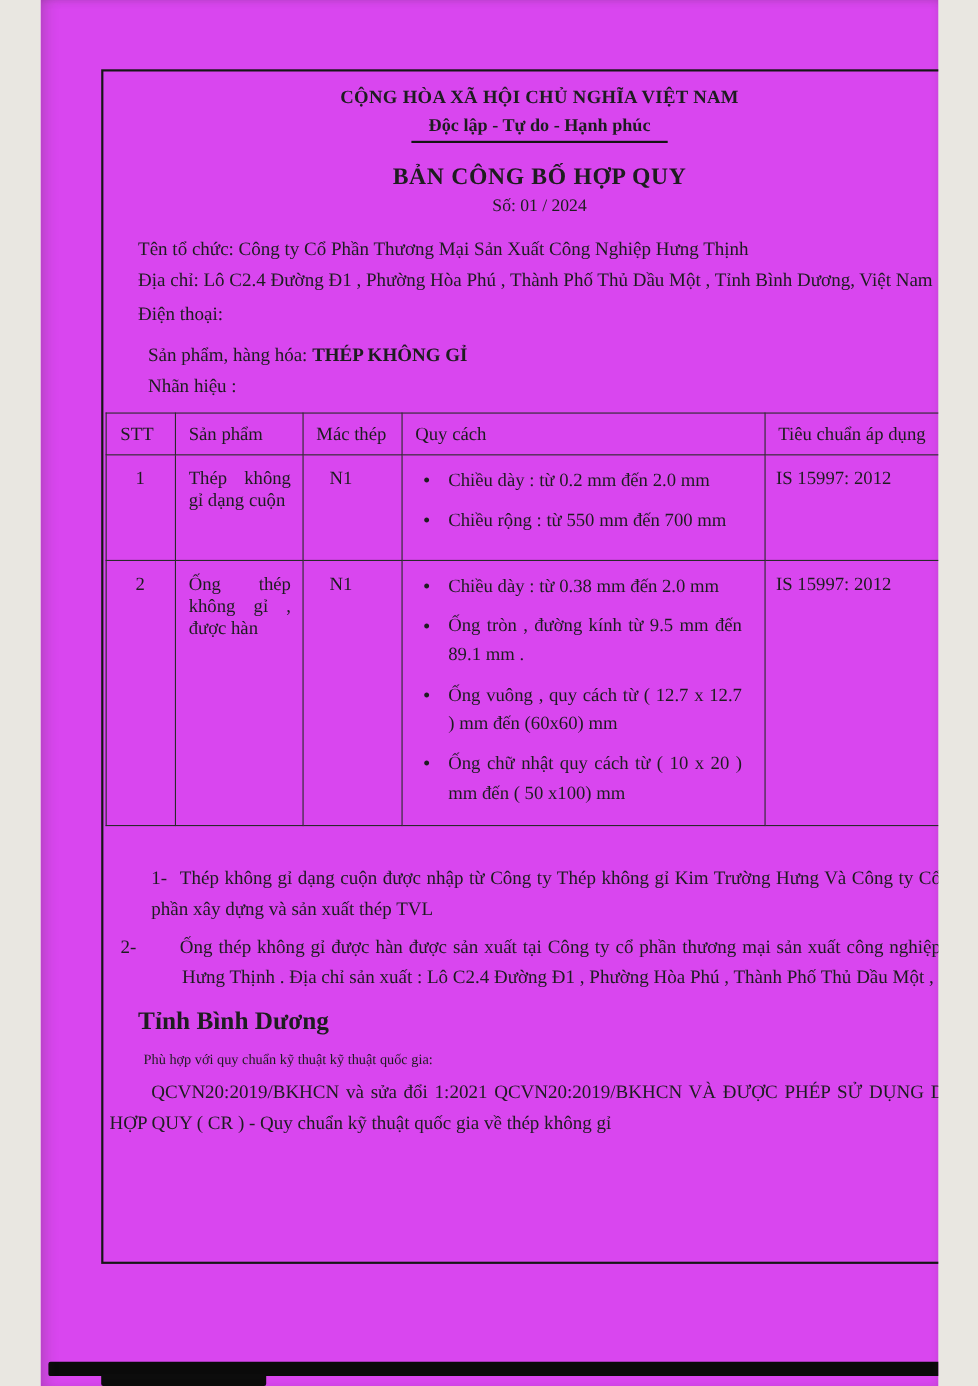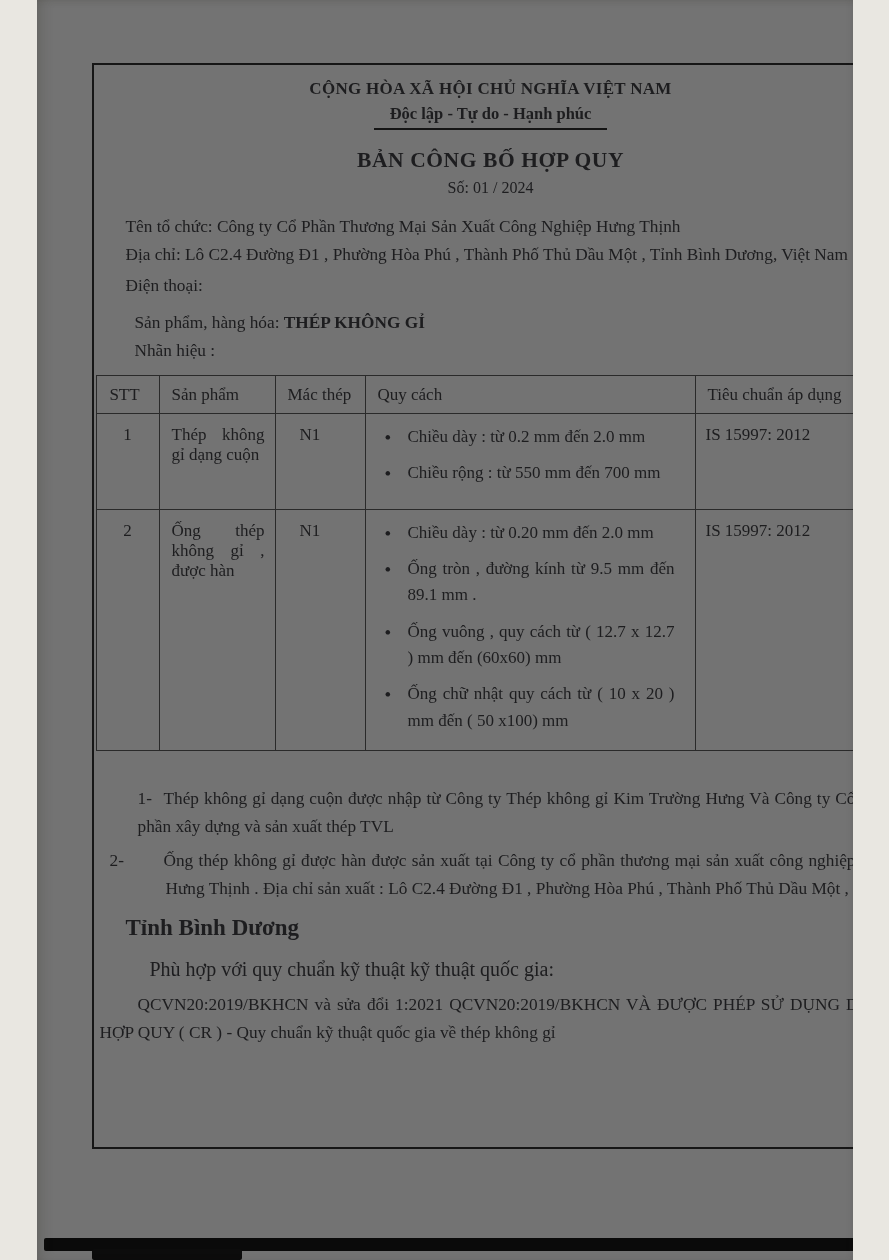--- a/index.html
+++ b/index.html
@@ -1,18 +1,18 @@
 <!DOCTYPE html>
 <html><head>
 <meta charset="utf-8">
 <style>
   html,body{margin:0;padding:0;background:#e9e7e1;}
   .page{
     position:relative;width:816px;height:1260px;margin:0 auto;
-    background:#737373;overflow:hidden;
+    background:#d946ef;overflow:hidden;
     font-family:"Liberation Serif", serif;color:#1d1d1f;
   }
   .page::after{
     content:"";position:absolute;inset:0;pointer-events:none;
     box-shadow:inset 10px 0 14px -8px rgba(60,55,45,.30), inset -5px 0 10px -7px rgba(60,55,45,.20), inset 0 6px 10px -8px rgba(60,55,45,.25);
   }
   .frame{
     position:absolute;left:55px;top:63px;width:790px;height:1086px;
     border:2px solid #161616;box-sizing:border-box;
     padding:10px 24px 0 32px;
@@ -49,21 +49,21 @@
   tr.row1{height:96px;}
   tr.row2{height:238px;}
   .bullet{position:relative;padding-left:42px;margin:0 0 10px;text-align:justify;line-height:1.55;}
   .bullet::before{content:"•";position:absolute;left:19px;top:-1px;font-size:19px;}
   
   .notes{margin-top:34px;font-size:17.3px;line-height:1.6;}
   p.note{margin:0 0 7px 12px;text-align:justify;}
   p.note .marker{display:inline-block;min-width:26px;}
   p.note2{padding-left:28px;text-indent:-28px;}
   p.province{margin:2px 0 6px 0;font-size:23px;font-weight:bold;}
-  p.conformity{margin:4px 0 6px 24px;font-size:20px;}
+  p.conformity{margin:4px 0 6px 5px;font-size:13px;}
   p.final{margin:2px 0 0 -26px;text-indent:38px;text-align:justify;font-size:17.3px;line-height:1.62;width:784px;}
   
   .stamp{position:absolute;left:831px;top:637px;mix-blend-mode:multiply;opacity:.92;}
   .stamp-edge{font-family:"DejaVu Sans",sans-serif;font-weight:bold;font-size:10px;letter-spacing:1.2px;fill:#c4473b;}
   .stamp-line{font-family:"DejaVu Sans",sans-serif;font-weight:bold;font-size:12.5px;fill:#c4473b;}
   
   .scan-bar{position:absolute;left:7px;top:1238px;width:871px;height:13px;background:#0a0a0a;border-radius:2px;}
   .scan-blob{position:absolute;left:55px;top:1249px;width:150px;height:11px;background:#0c0c0c;border-radius:2px;}
 </style>
 </head>
@@ -112,21 +112,21 @@
             <div class="bullet">Chiều dày : từ 0.2 mm đến 2.0 mm</div>
             <div class="bullet">Chiều rộng : từ 550 mm đến 700 mm</div>
           </td>
           <td class="td-tc">IS 15997: 2012</td>
         </tr>
         <tr class="row2">
           <td class="td-stt">2</td>
           <td class="td-sp">Ống thép không gỉ , được hàn</td>
           <td class="td-mt">N1</td>
           <td class="td-qc">
-            <div class="bullet">Chiều dày : từ 0.20 mm đến 2.0 mm</div>
+            <div class="bullet">Chiều dày : từ 0.38 mm đến 2.0 mm</div>
             <div class="bullet">Ống tròn , đường kính từ 9.5 mm đến 89.1 mm .</div>
             <div class="bullet">Ống vuông , quy cách từ ( 12.7 x 12.7 ) mm đến (60x60) mm</div>
             <div class="bullet">Ống chữ nhật quy cách từ ( 10 x 20 ) mm đến ( 50 x100) mm</div>
           </td>
           <td class="td-tc">IS 15997: 2012</td>
         </tr>
       </tbody>
     </table>
 
     <div class="notes">

